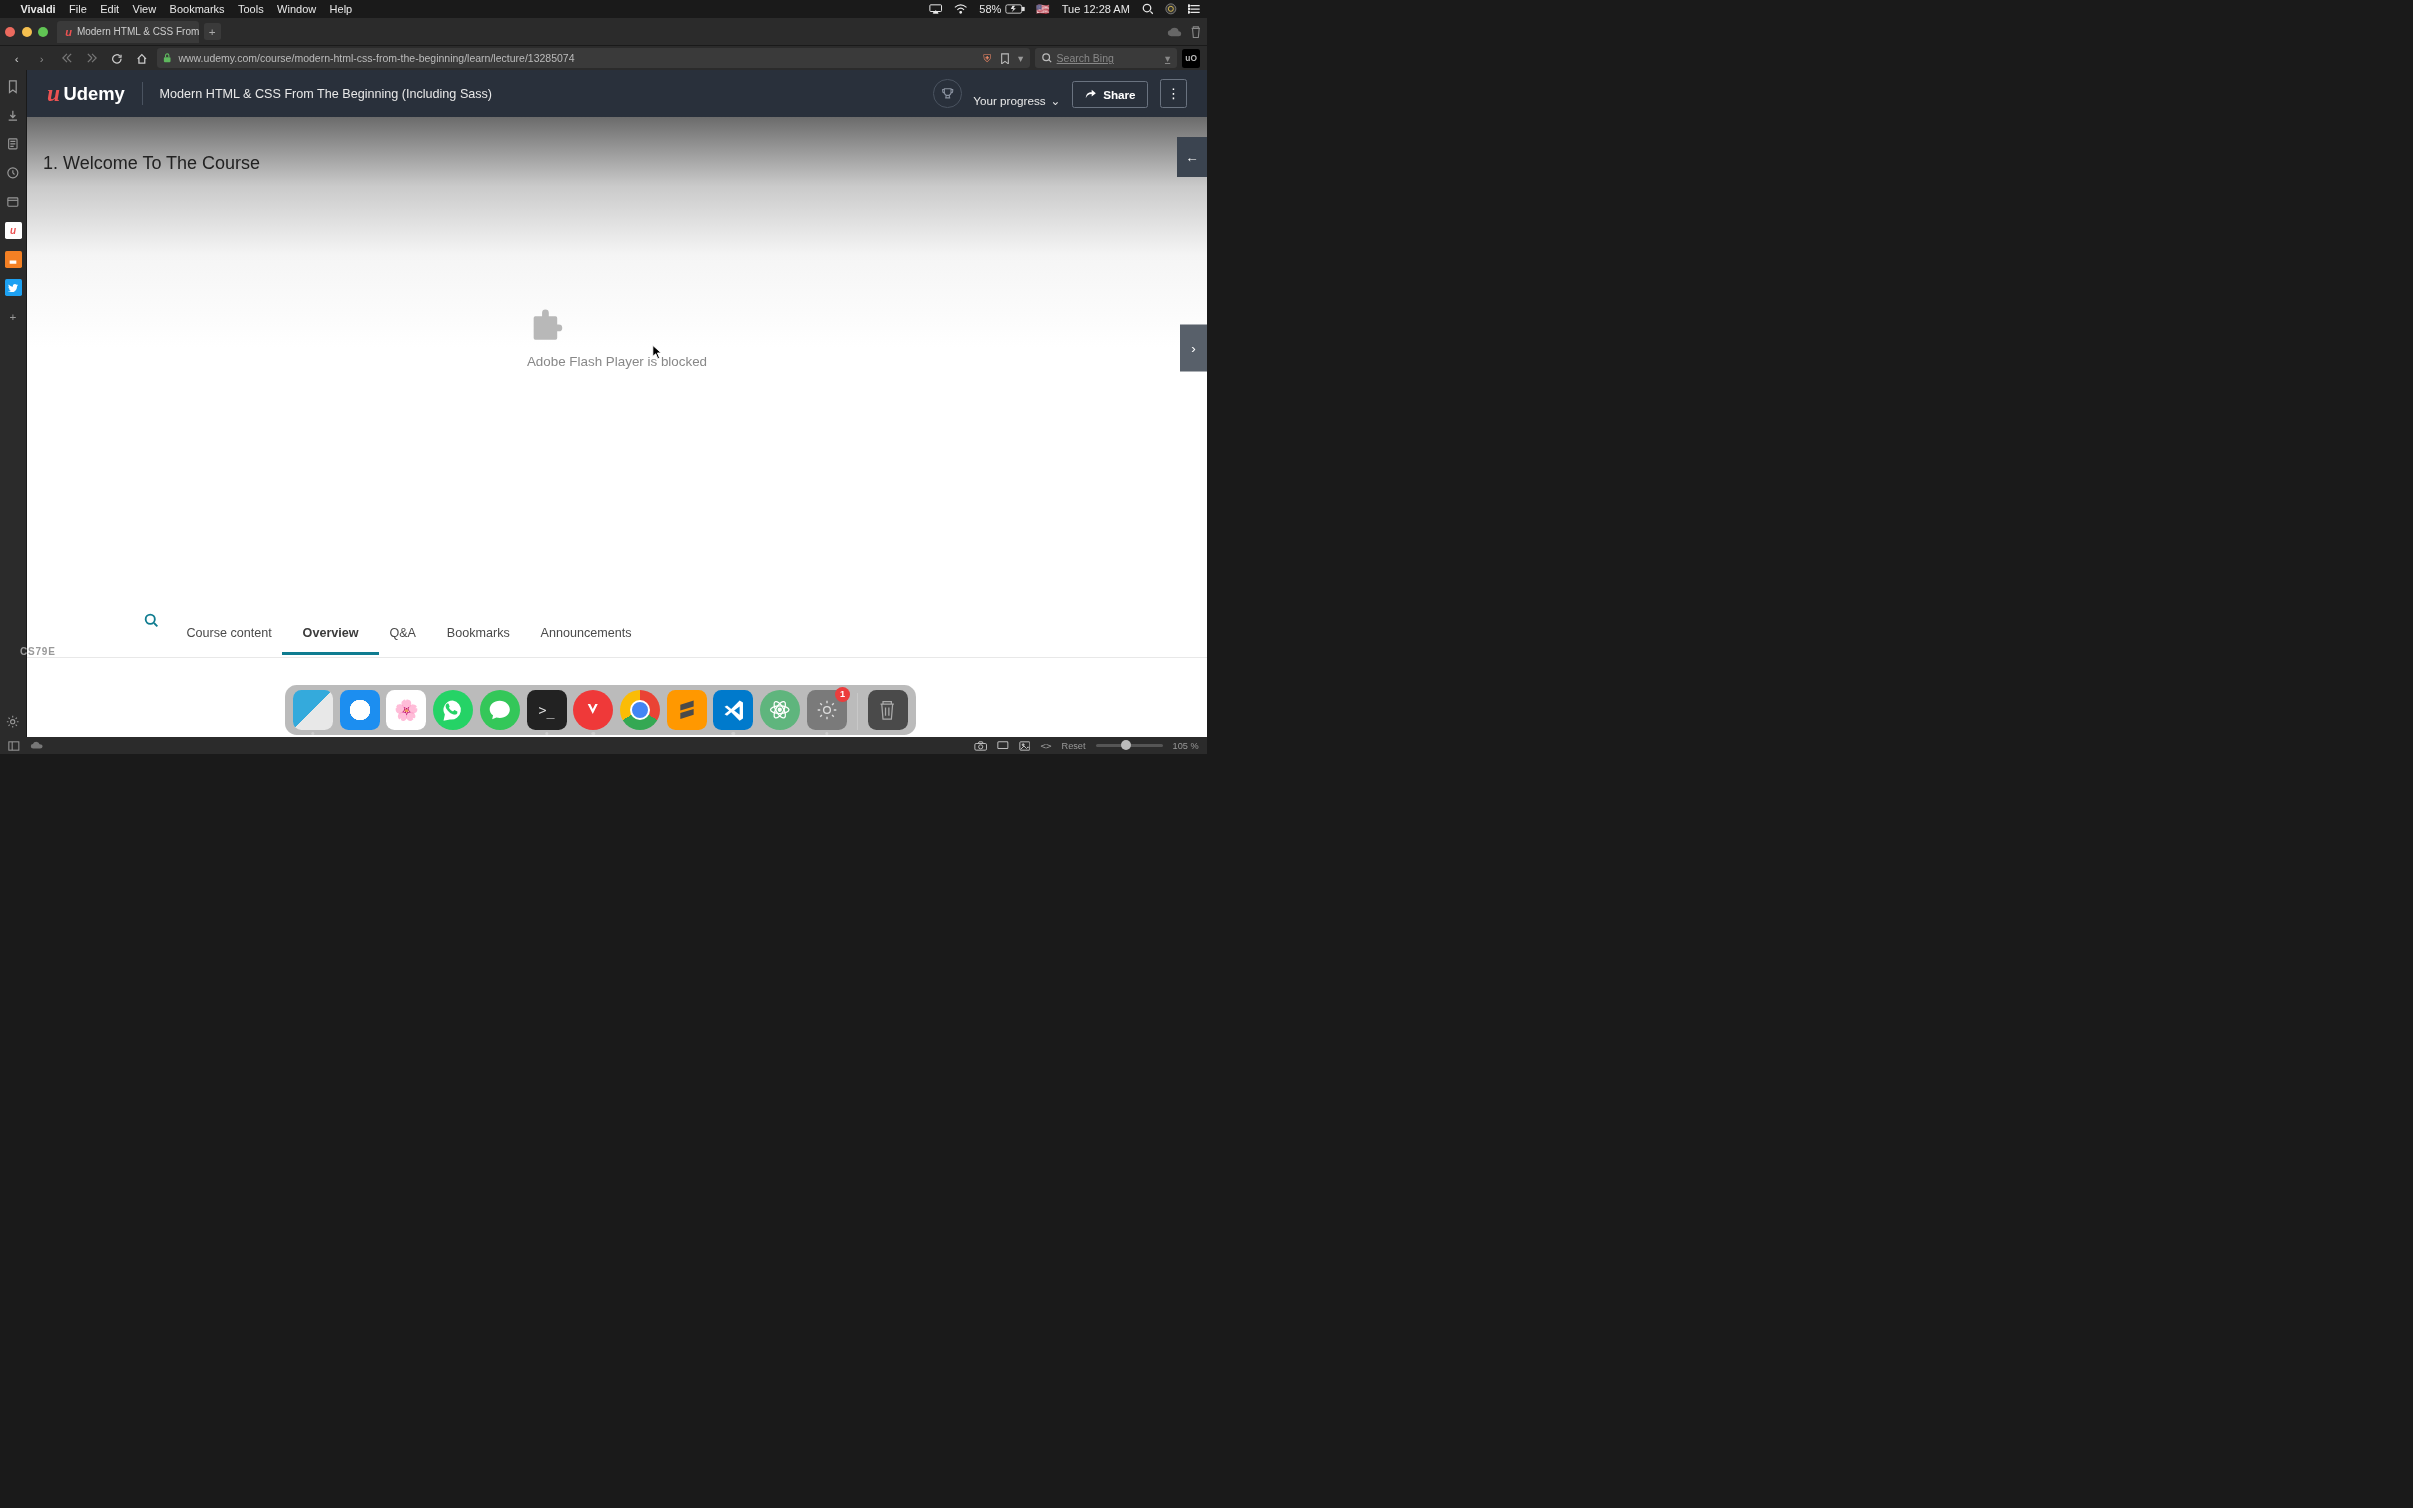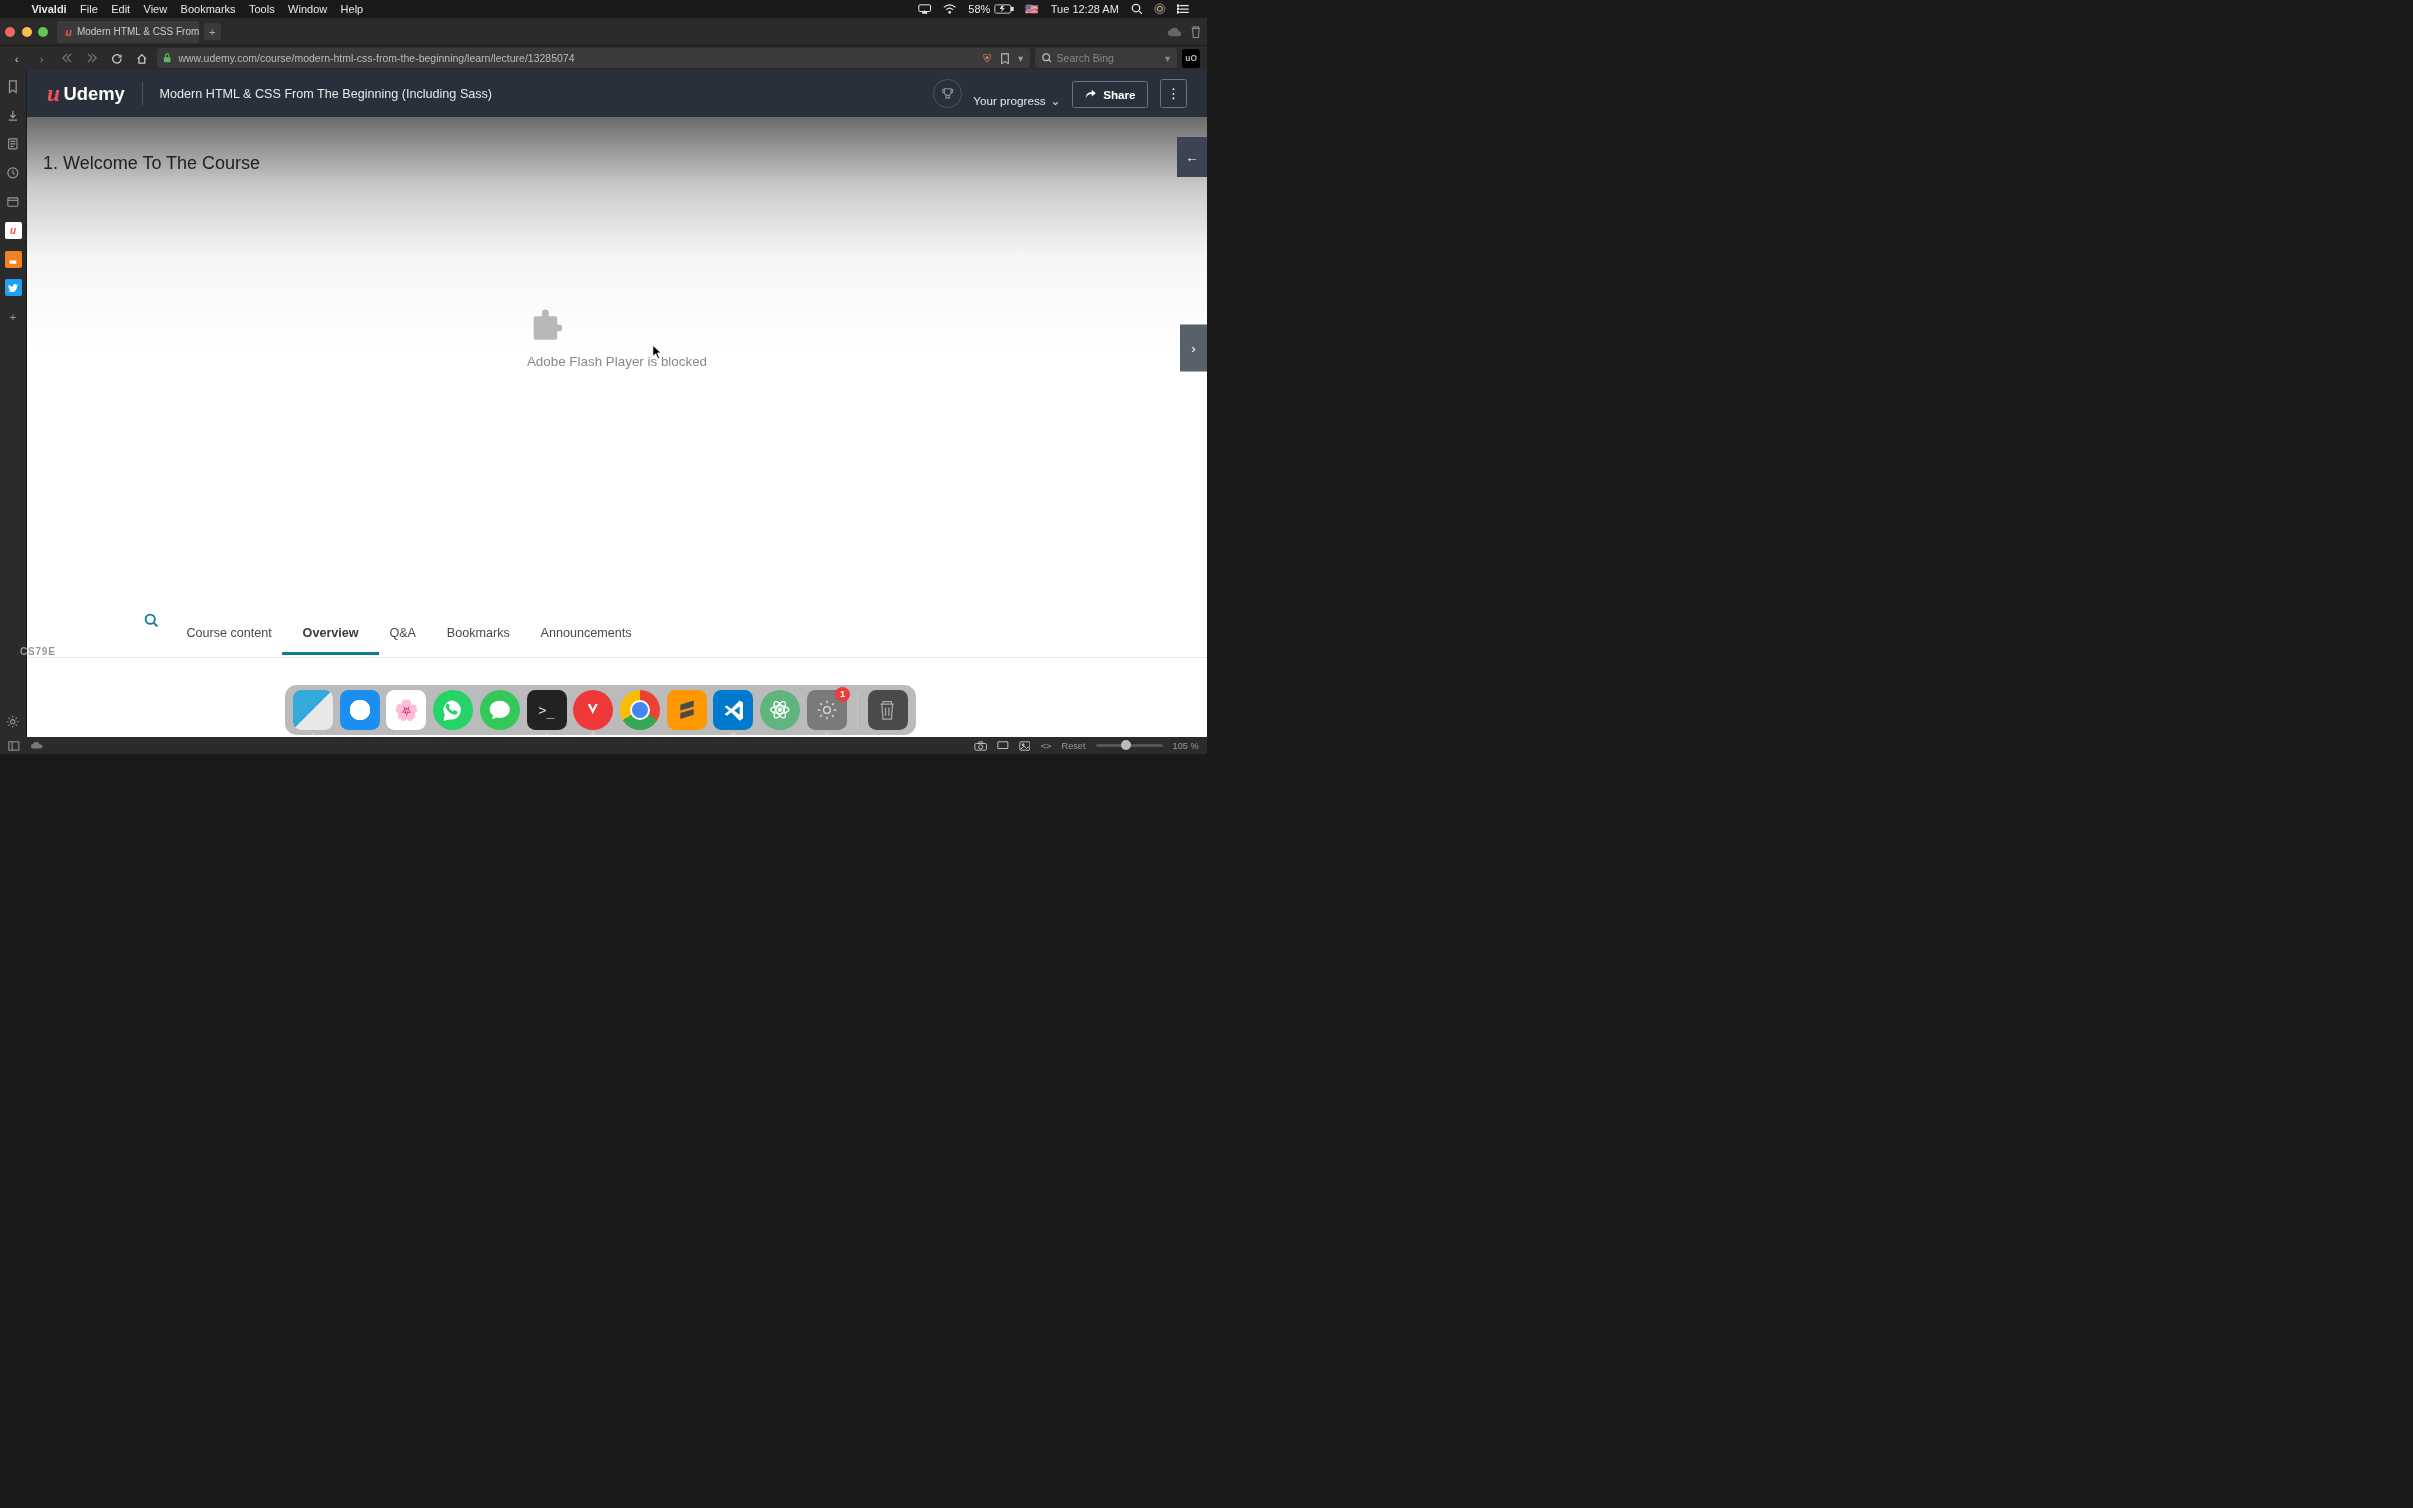--- a/index.html
+++ b/index.html
@@ -1,19 +1,19 @@
 <!DOCTYPE html>
 <html style="font-size:13.4px"><head>
 <meta charset="utf-8">
 <style>
 * { margin: 0; padding: 0; box-sizing: border-box; font-family: -apple-system, BlinkMacSystemFont, "Segoe UI", Helvetica, Arial, sans-serif; }
 body { width: 1207px; height: 754px; background: #1a1a1a; overflow: hidden; position: relative; }
 
 
-.macos-menubar { height: 18.4px; background: #1a1a1a; color: #e8e8e8; display: flex; align-items: center; font-size: 11px; padding: 0 18px; justify-content: space-between; }
+.macos-menubar { height: 18.4px; background: #1a1a1a; color: #e8e8e8; display: flex; align-items: center; font-size: 11px; padding: 0 7px; justify-content: space-between; }
 .menubar-left { display: flex; align-items: center; gap: 13.4px; }
 .menubar-right { display: flex; align-items: center; gap: 11.7px; }
 .apple-logo { font-size: 11.7px; }
 .app-name { font-weight: 600; }
 .menubar-item { cursor: default; }
 .battery-box { display: flex; align-items: center; gap: 3.4px; }
 
 
 .vivaldi-tabbar { height: 27px; background: #2b2b2b; display: flex; align-items: center; padding: 0 5px; position: relative; }
 .traffic-lights { display: flex; gap: 6.7px; margin-right: 8.4px; }
@@ -26,21 +26,21 @@
 .new-tab-btn { width: 17px; height: 17px; background: #3a3a3a; color: #aaa; display: flex; align-items: center; justify-content: center; border-radius: 2.5px; margin-left: 5px; font-size: 11.7px; }
 .tabbar-right { margin-left: auto; display: flex; gap: 8.4px; color: #777; align-items:center; }
 
 
 .address-row { height: 25px; background: #2b2b2b; display: flex; align-items: center; padding: 0 6.7px; gap: 5px; border-top: 0.8px solid #1a1a1a; }
 .nav-btn { width: 20px; height: 20px; color: #888; display: flex; align-items: center; justify-content: center; font-size: 11.7px; cursor: pointer; }
 .nav-btn.enabled { color: #ccc; }
 .url-bar { flex: 1; background: #3a3a3a; height: 20px; border-radius: 3.4px; display: flex; align-items: center; padding: 0 6.7px; min-width: 0; color: #bbb; font-size: 10.5px; gap: 6.7px; }
 .lock-icon { color: #5eb85e; font-size: 9.2px; }
 .url-right { margin-left: auto; display:flex; gap:8.4px; color:#999; align-items:center; }
-.search-box { width: 142px; background: #3a3a3a; height: 20px; border-radius: 3px; display: flex; align-items: center; padding: 0 6.7px; color: #888; font-size: 10.5px; gap: 5px; position:relative; }
+.search-box { width: 142px; background: #3a3a3a; height: 20px; border-radius: 3px; display: flex; align-items: center; padding: 0 6.7px; color: #888; font-size: 10.5px; gap: 5px; position:relative;text-decoration:underline; }
 .search-dropdown-caret { margin-left:auto; }
 .ext-box { width:18.4px; height:18.4px; background:#000000; border-radius:2.5px; display:flex; align-items:center; justify-content:center; color:#bbb; font-size:8.4px; font-weight:bold; }
 
 
 .vivaldi-sidebar { position: absolute; left: 0; top: 70px; bottom: 17px; width: 27px; background: #2b2b2b; display: flex; flex-direction: column; align-items: center; padding-top: 8.4px; gap: 11.7px; border-right: 0.8px solid #1a1a1a; }
 .sb-icon { width: 17px; height: 17px; display:flex; align-items:center; justify-content:center; color: #999; font-size: 11.7px; cursor:pointer; }
 .sb-icon.udemy { background:#fff; color:#ec5252; border-radius:1.7px; font-weight:bold; font-style:italic; font-size:10px; }
 .sb-icon.so { background:#f48024; border-radius:1.7px; }
 .sb-icon.tw { background:#1da1f2; color:#fff; border-radius:1.7px; font-size:9.2px; }
 .sb-settings { margin-top:auto; margin-bottom:6.7px; }

